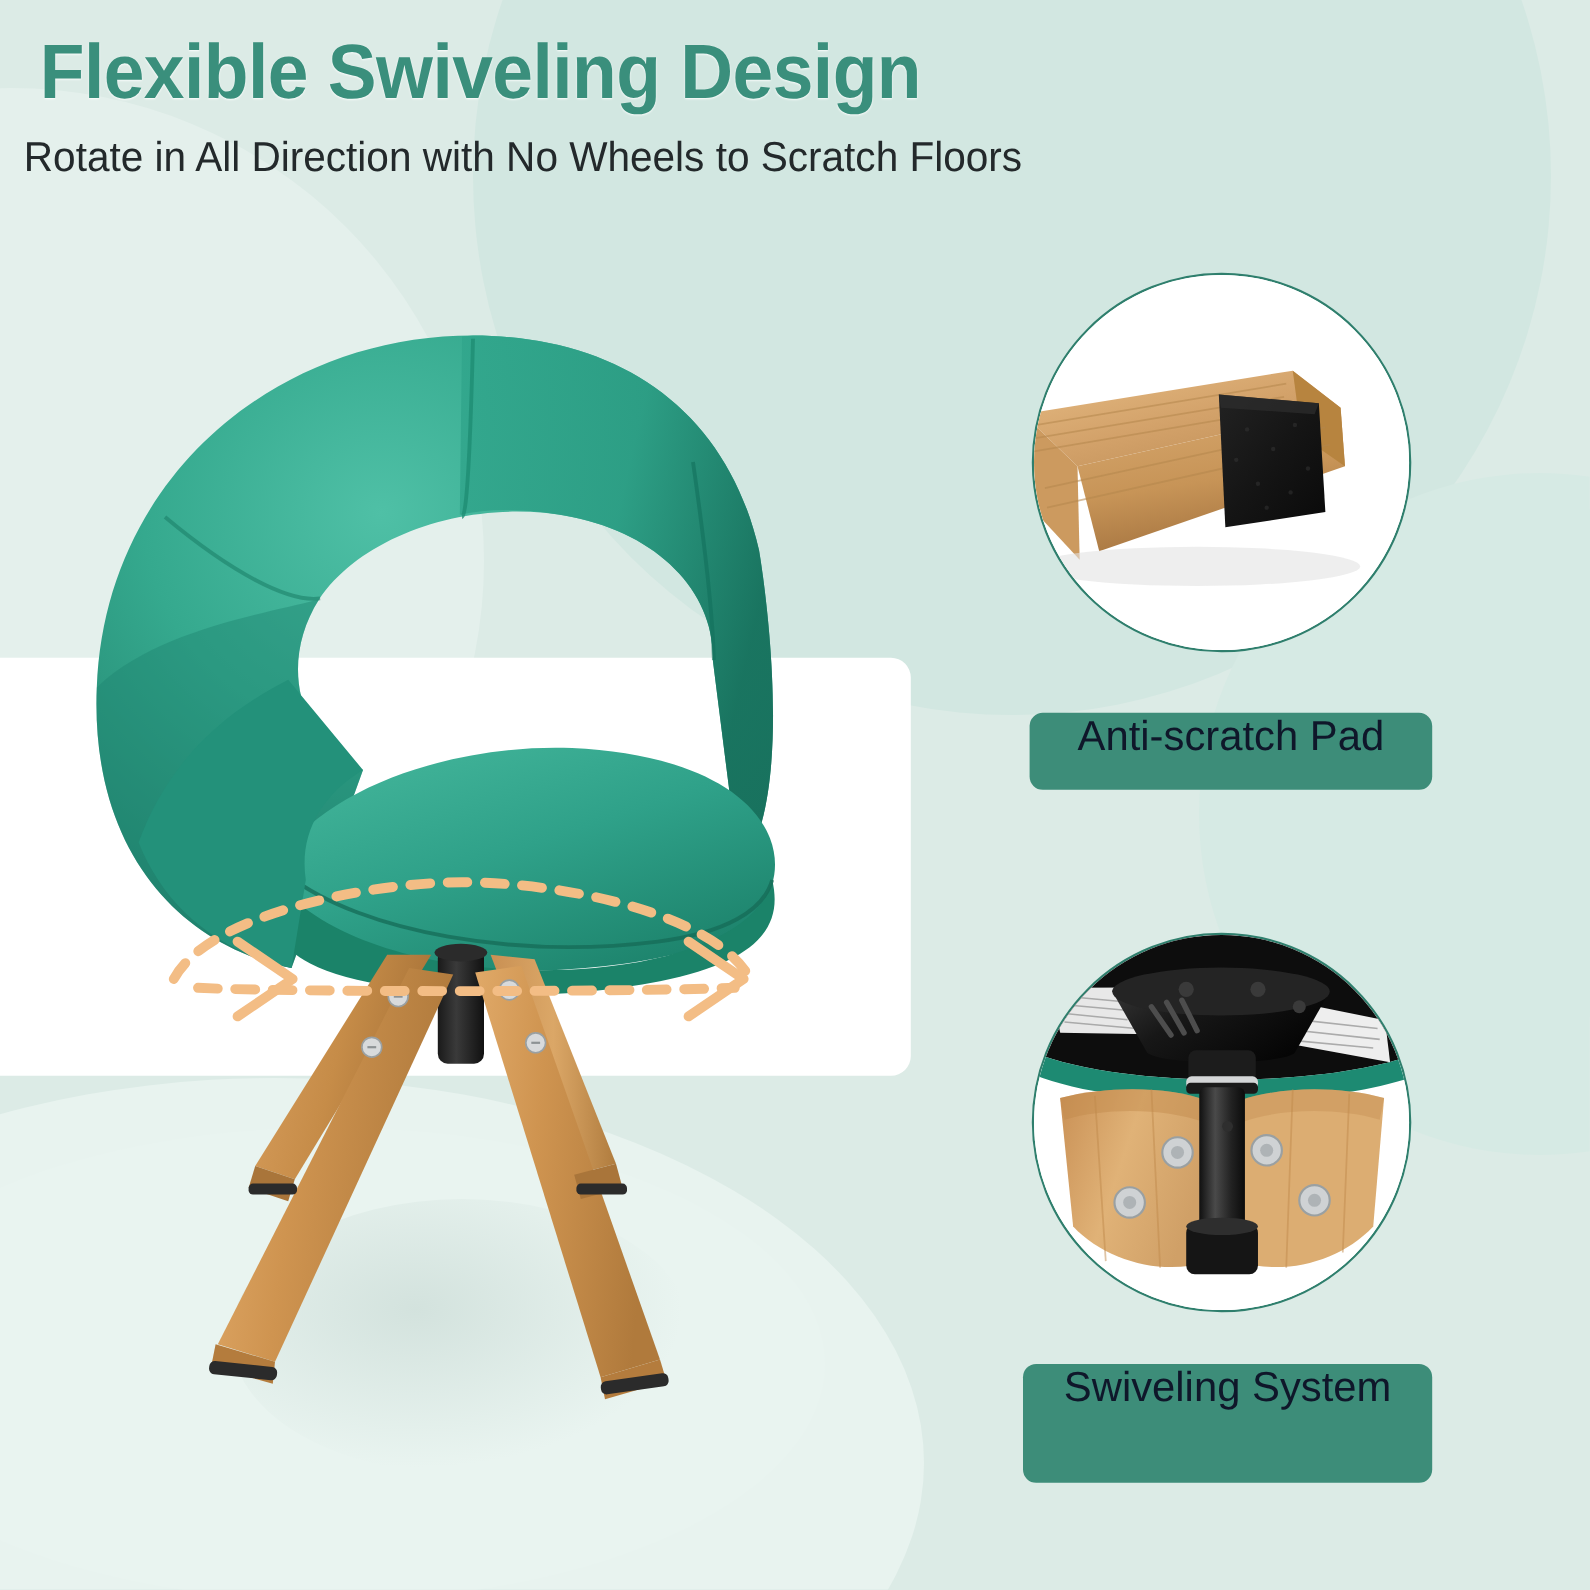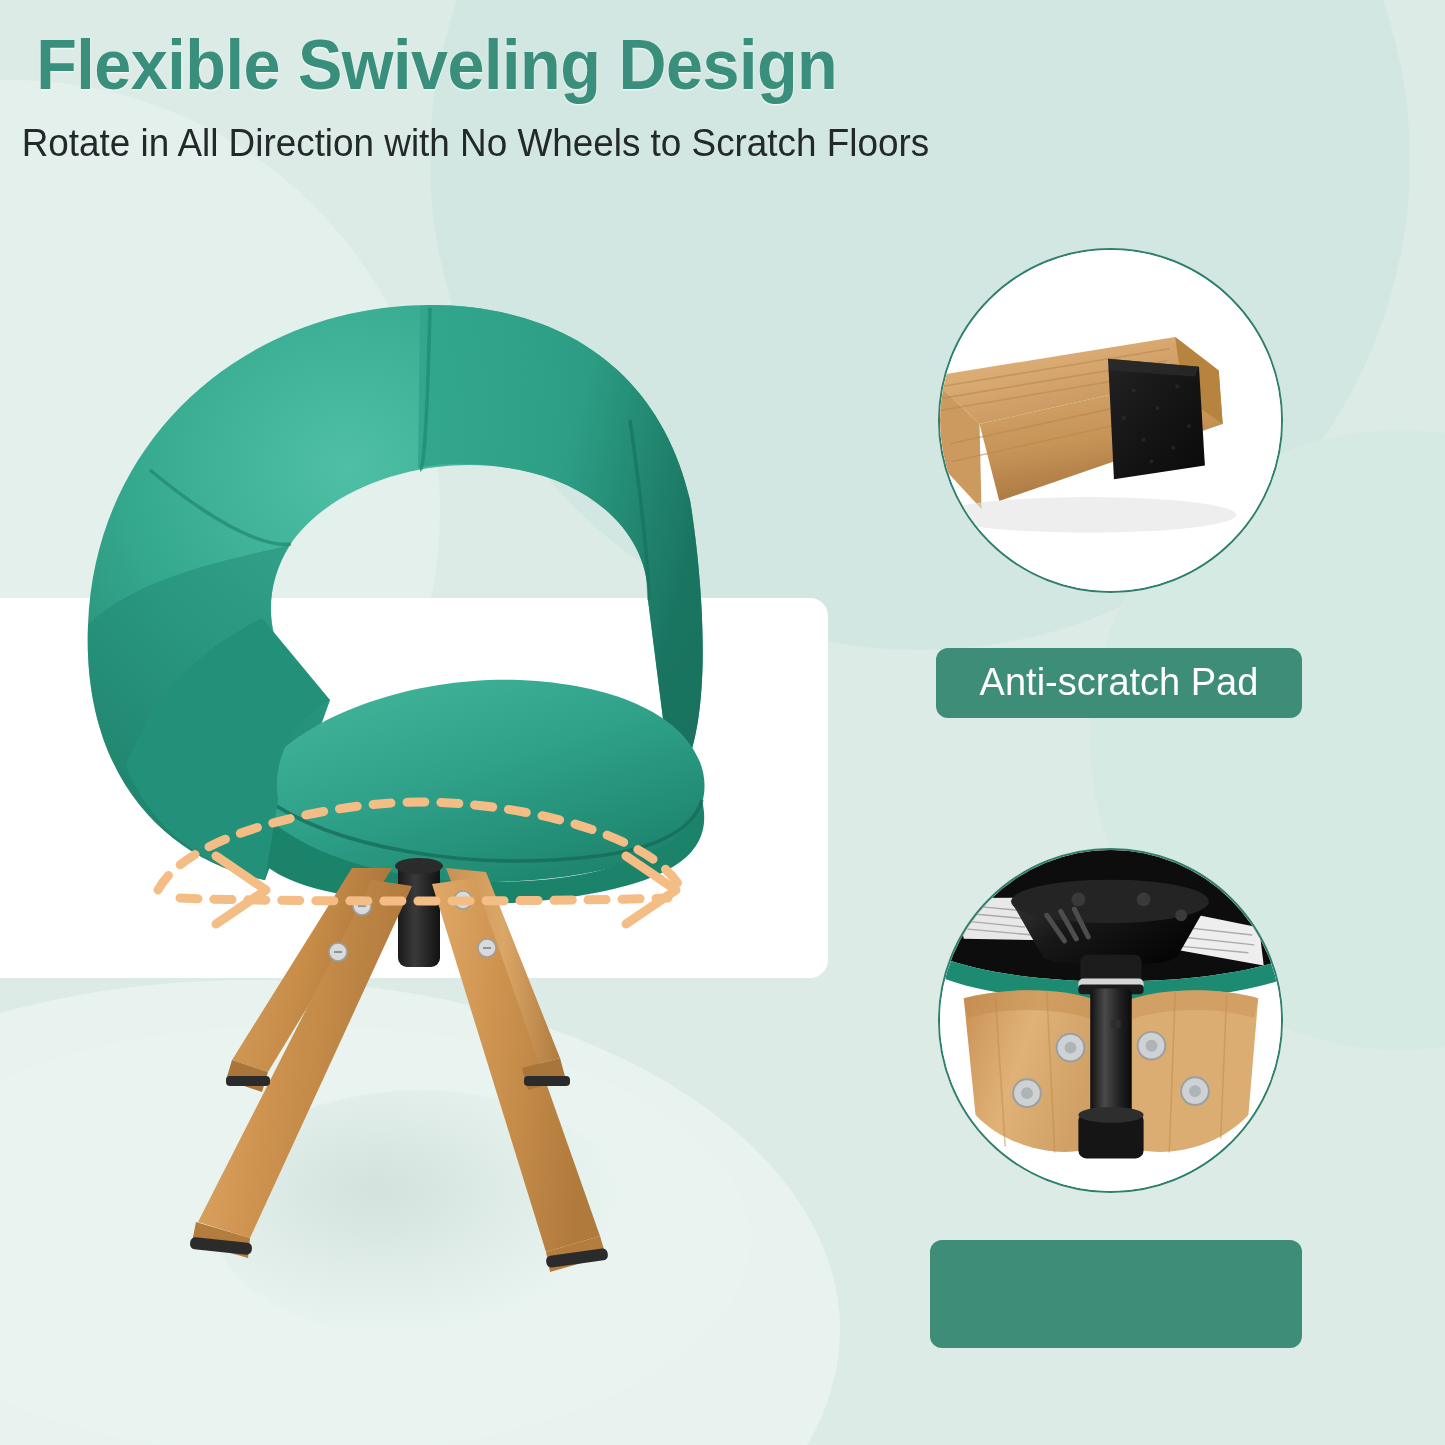--- a/index.html
+++ b/index.html
@@ -112,23 +112,22 @@
   #detail-circle-1 { left:938px; top:248px; width:345px; height:345px; }
   #detail-circle-2 { left:938px; top:848px; width:345px; height:345px; }
 
   .detail-circle svg { display:block; width:100%; height:100%; }
 
   
   .badge {
     position:absolute;
     background:#3d8d79;
     border-radius:12px;
-    color:#ffffff;
+    color:#0f172a;
     display:flex;
-    align-items:center;
     justify-content:center;
     text-align:center;
     z-index:25;
     line-height:1.2;
   }
   #badge-anti-scratch {
     left:936px; top:648px;
     width:366px; height:70px;
     font-size:38px;
   }
@@ -444,14 +443,15 @@
     </g>
   </svg>
 </div>
 
 <div class="badge" id="badge-anti-scratch">
   <span>Anti-scratch Pad</span>
 </div>
 
 <div class="badge" id="badge-swivel">
   <div>
+    <span class="badge-line">Swiveling System</span>
   </div>
 </div>
 
 </body></html>

